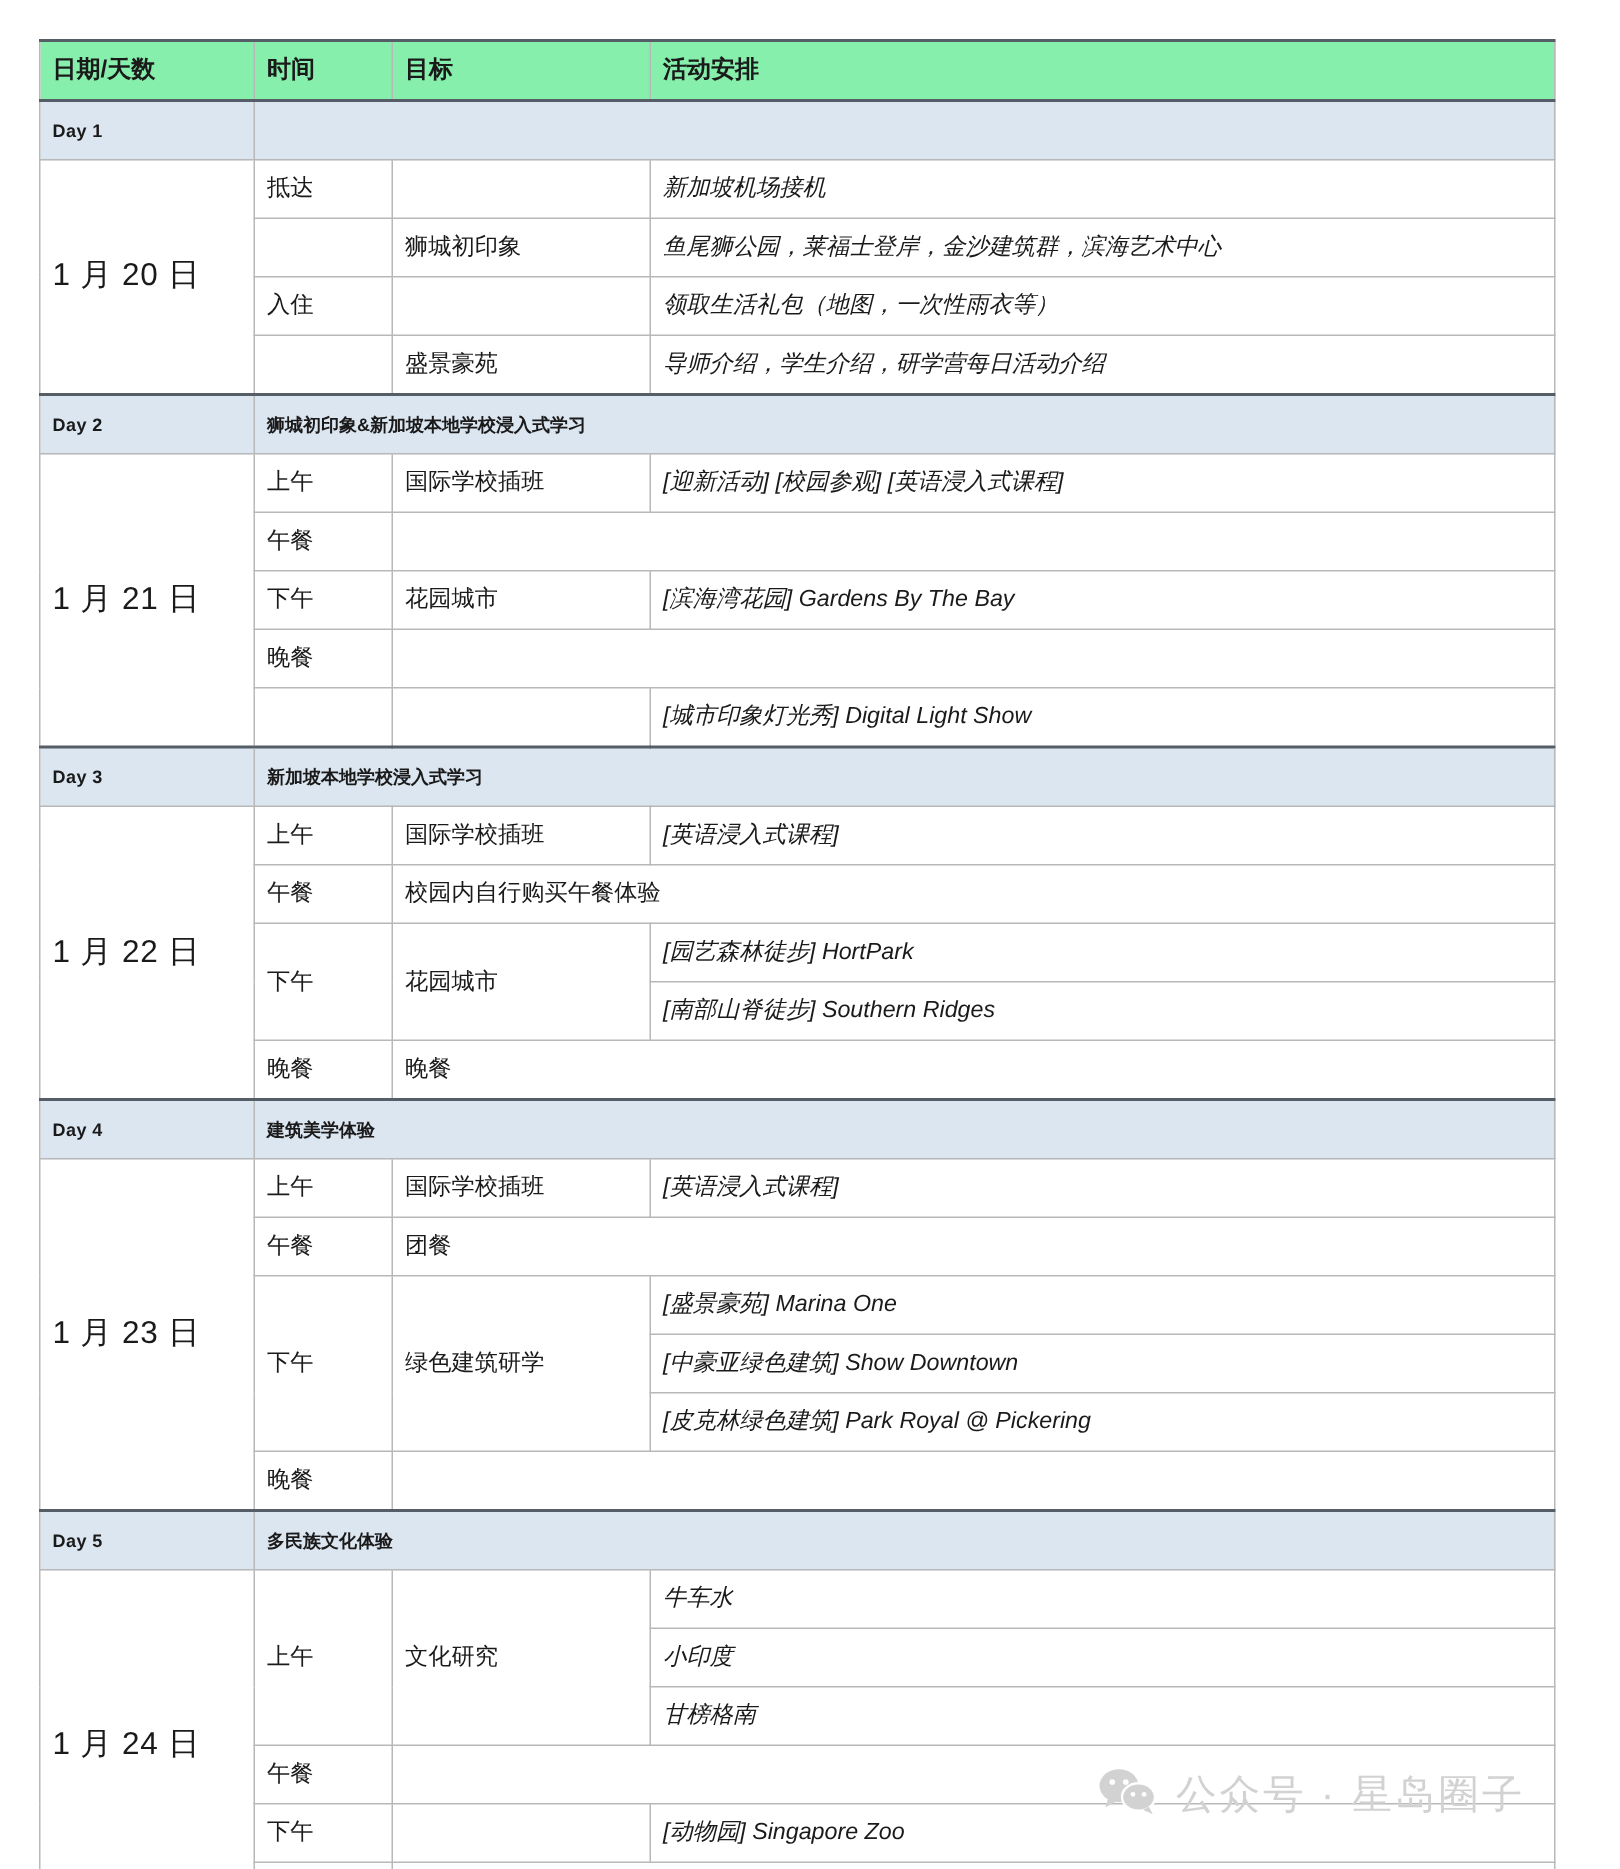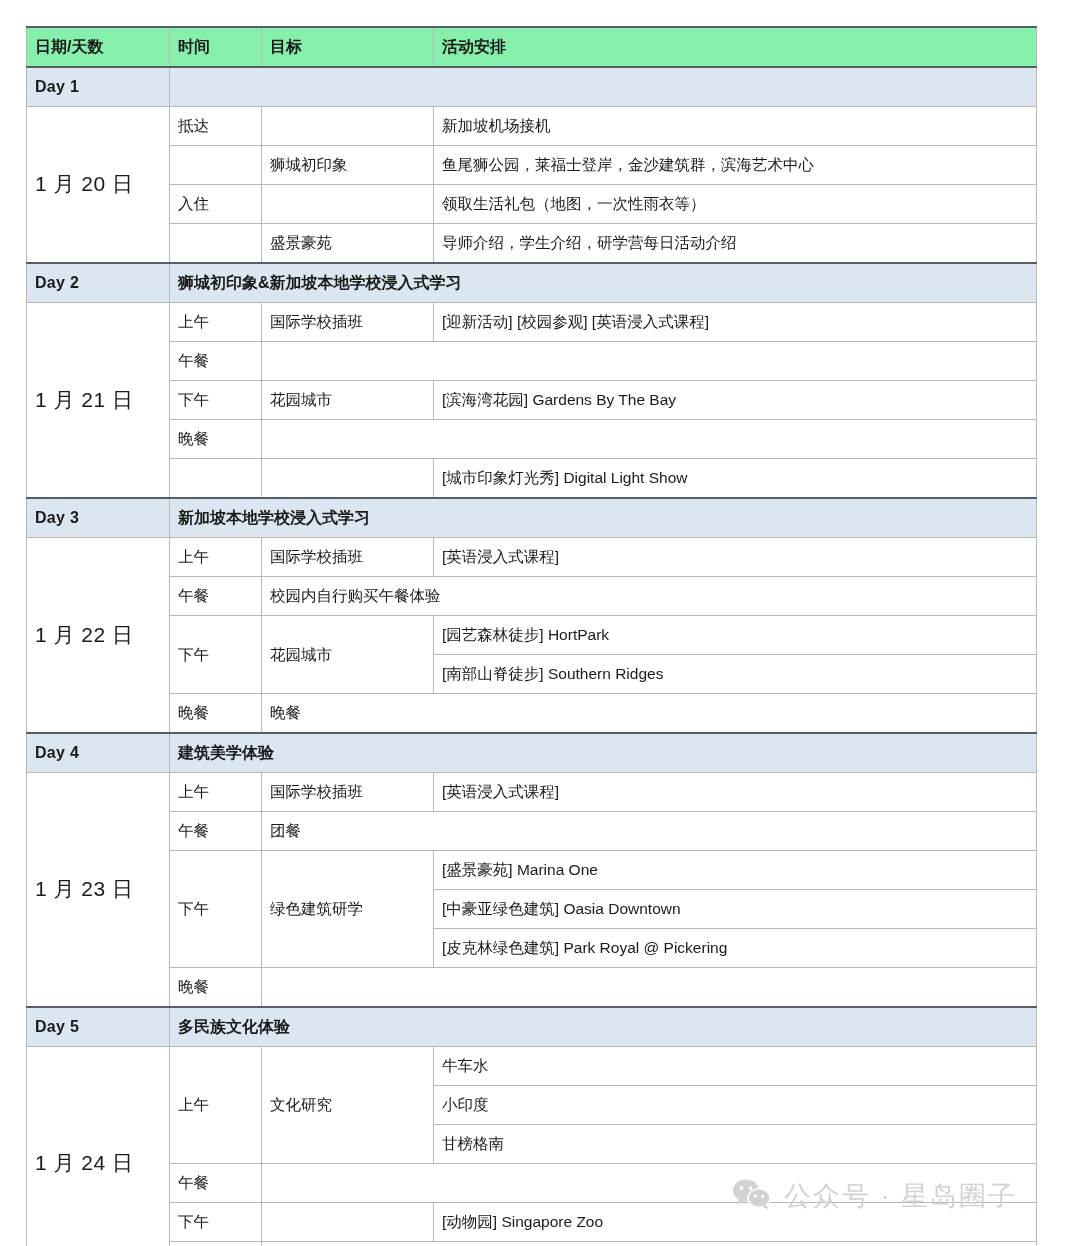--- a/index.html
+++ b/index.html
@@ -59,41 +59,41 @@
     font-size: 16px;
     background: #86efac;
     border-bottom: 2px solid #555e66;
   }
 
   
   tr.daybar td {
     background: #dce6f1;
     font-weight: bold;
     height: 38px;
-    font-size: 16px;
+    font-size: 12px;
   }
   tr.daybar td.daylabel { letter-spacing: .3px; }
 
   
   td.meal {
     background: #f7cbad;
   }
   tr.mealrow td { height: 34px; }
 
   
   td.datecell {
     text-align: left;
     vertical-align: middle;
     font-size: 21px;
     letter-spacing: .5px;
   }
 
   td.timecell { font-size: 15.5px; }
   td.goalcell { font-size: 15.5px; }
-  td.actcell  { font-size: 15.5px; }
+  td.actcell  { font-size: 15.5px; font-style: italic; }
 
   
   #watermark {
     position: absolute;
     left: 732px;
     top: 1178px;
     display: flex;
     gap: 12px;
     color: #d2d2d2;
     font-size: 27px;
@@ -213,21 +213,21 @@
         <tr class="mealrow">
           <td class="timecell meal">午餐</td>
           <td colspan="2" class="goalcell meal frame-right">团餐</td>
         </tr>
         <tr>
           <td class="timecell" rowspan="3">下午</td>
           <td class="goalcell" rowspan="3" style="height: 90px;">绿色建筑研学</td>
           <td class="actcell frame-right">[盛景豪苑] Marina One</td>
         </tr>
         <tr>
-          <td class="actcell frame-right">[中豪亚绿色建筑] Oasia Downtown</td>
+          <td class="actcell frame-right">[中豪亚绿色建筑] Show Downtown</td>
         </tr>
         <tr>
           <td class="actcell frame-right">[皮克林绿色建筑] Park Royal @ Pickering</td>
         </tr>
         <tr class="mealrow">
           <td class="timecell meal">晚餐</td>
           <td colspan="2" class="goalcell meal frame-right"></td>
         </tr>
         <tr class="daybar">
           <td class="daylabel frame-left">Day 5</td>

